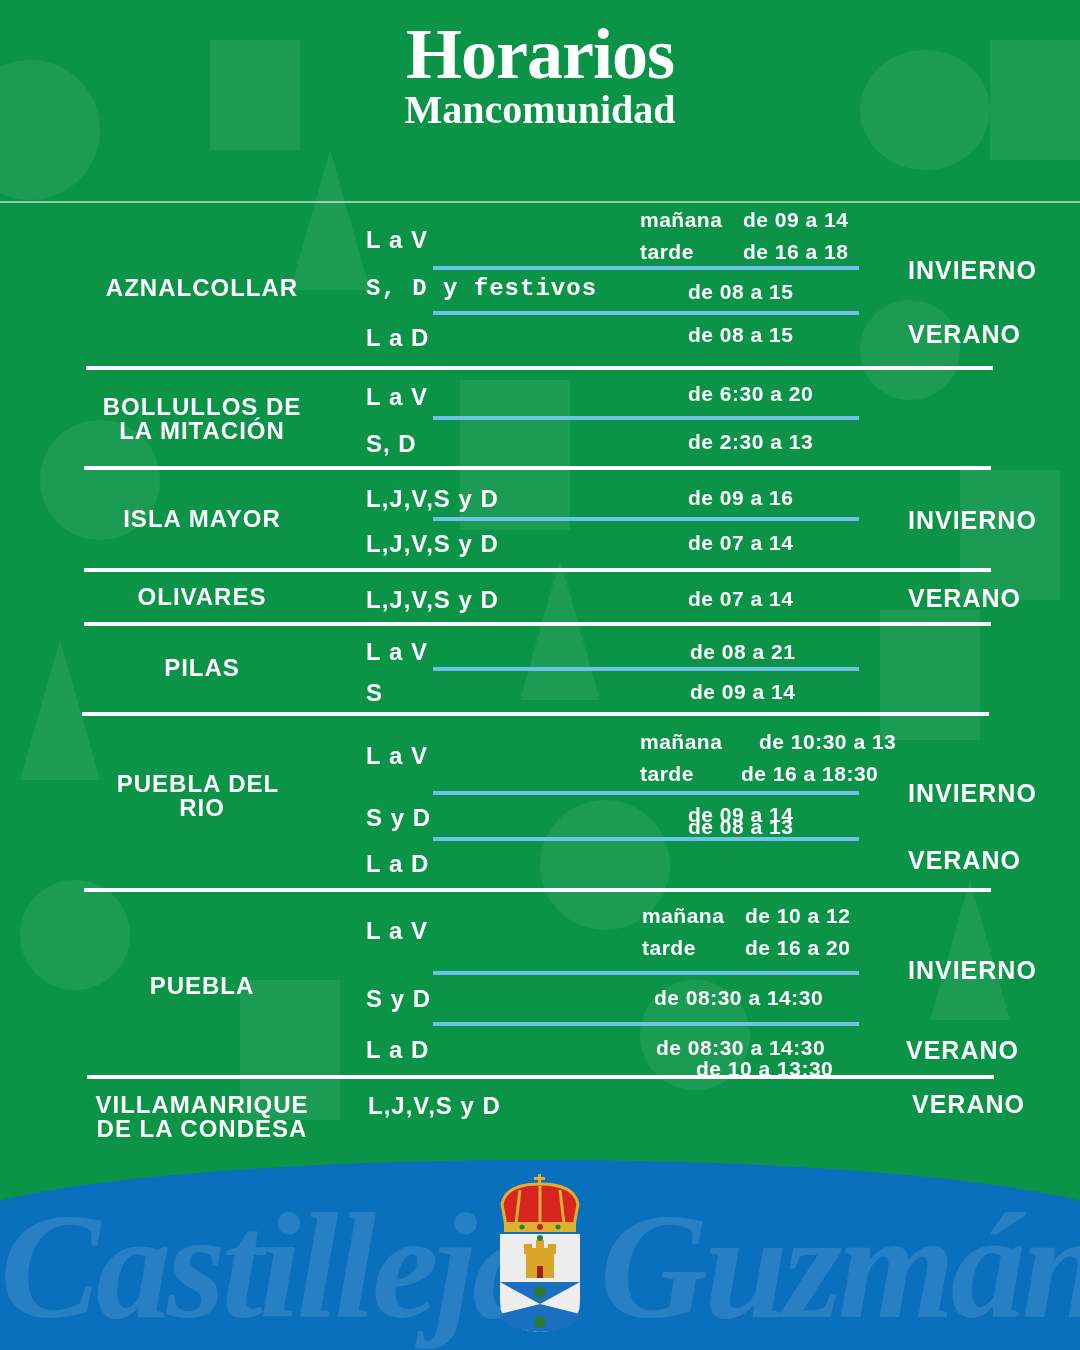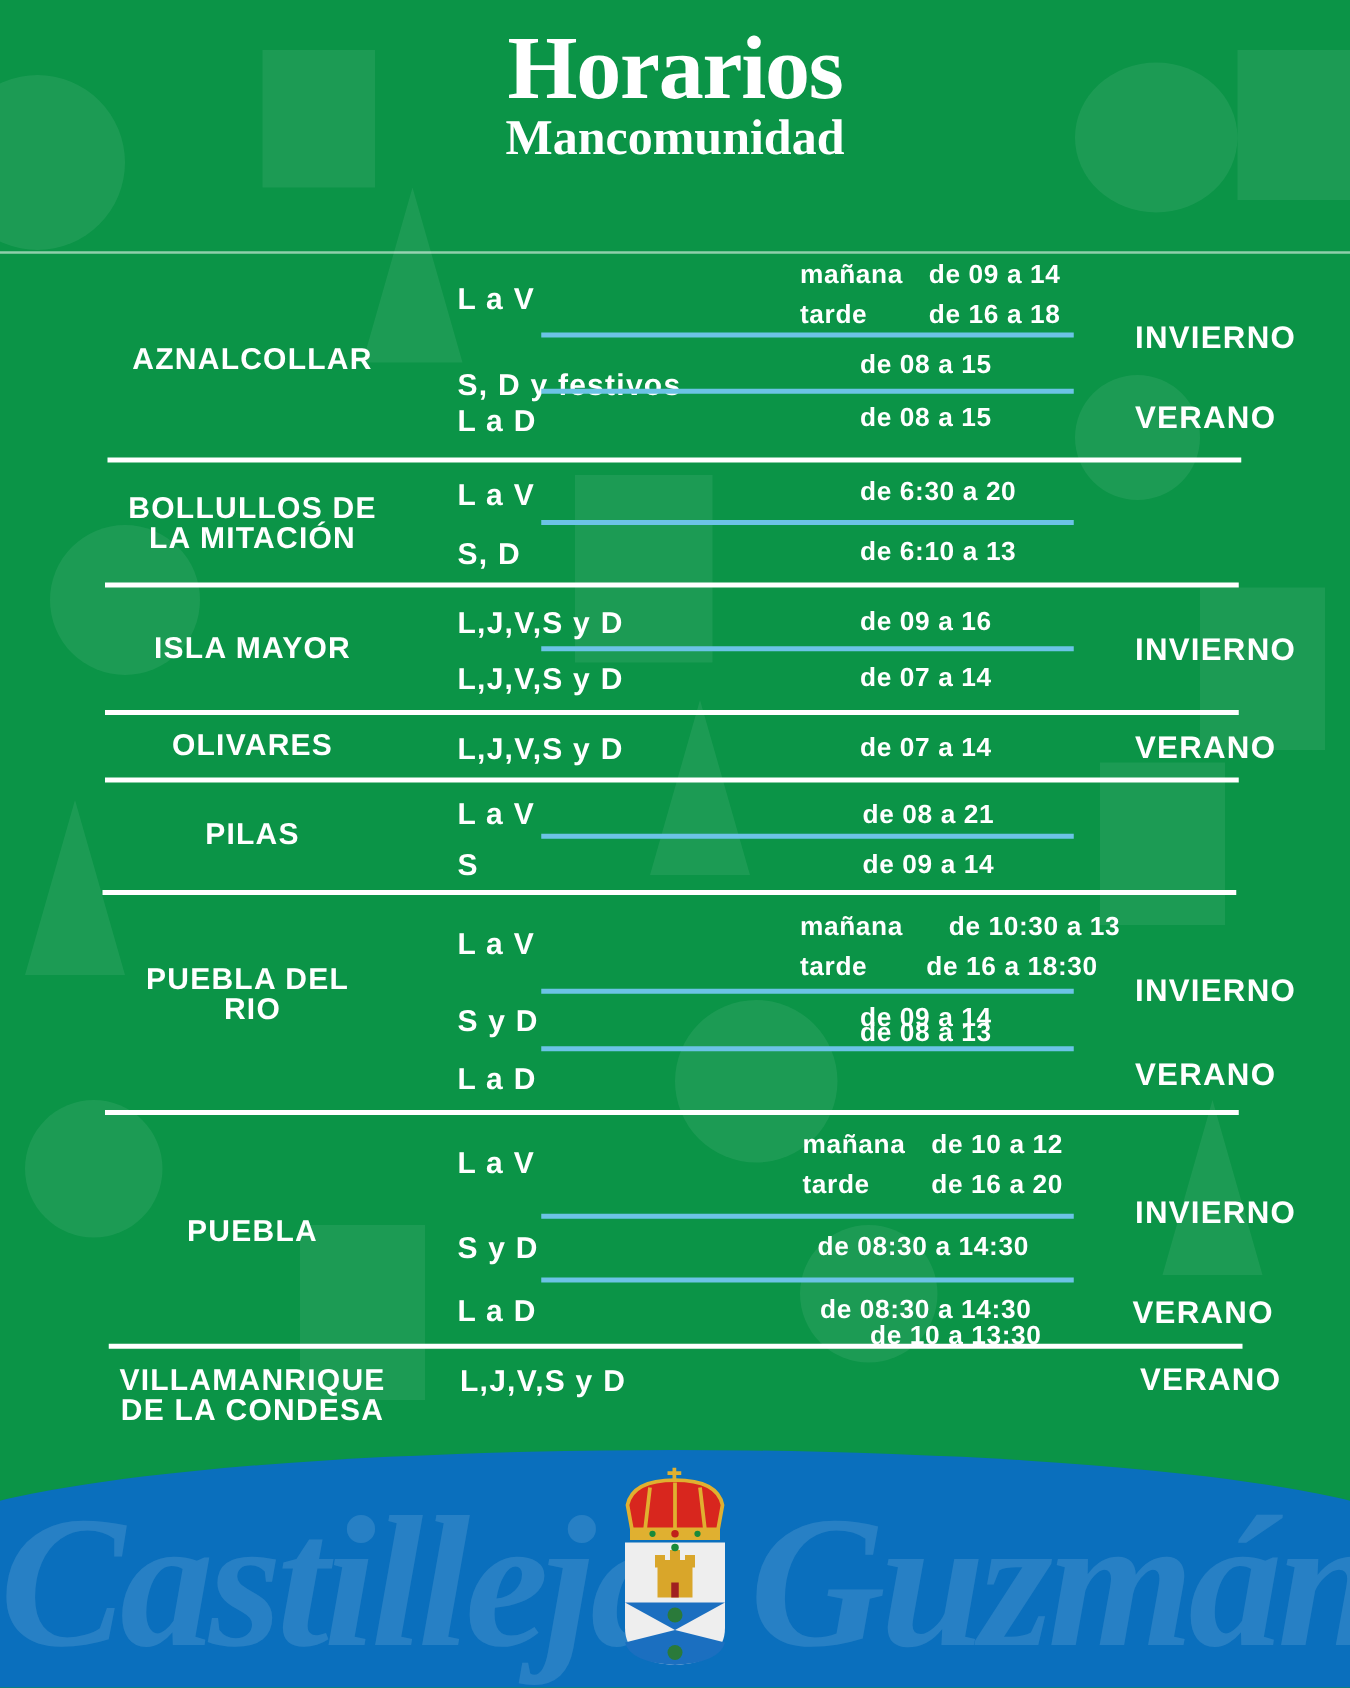--- a/index.html
+++ b/index.html
@@ -56,38 +56,38 @@
 <div class="top-rule"></div>
 
 <div>
   <div class="t town" style="left:82px;top:276px;">AZNALCOLLAR</div>
   <div class="t days" style="left:366px;top:226px;">L a V</div>
   <div class="t hours" style="left:640px;top:208px;">mañana</div>
   <div class="t hours" style="left:743px;top:208px;">de 09 a 14</div>
   <div class="t hours" style="left:640px;top:240px;">tarde</div>
   <div class="t hours" style="left:743px;top:240px;">de 16 a 18</div>
   <div class="rule-b" style="top:266px;"></div>
-  <div class="t days" style="left:366px;top:295px;">S, D y festivos</div>
+  <div class="t days" style="left:366px;top:275px;font-family:Liberation Mono, monospace;">S, D y festivos</div>
   <div class="t hours" style="left:688px;top:280px;">de 08 a 15</div>
   <div class="rule-b" style="top:311px;"></div>
   <div class="t days" style="left:366px;top:324px;">L a D</div>
   <div class="t hours" style="left:688px;top:323px;">de 08 a 15</div>
   <div class="t season" style="left:908px;top:256px;">INVIERNO</div>
   <div class="t season" style="left:908px;top:320px;">VERANO</div>
 </div>
 <div class="rule-w" style="left:86px;top:366px;width:907px;"></div>
 
 <div>
   <div class="t town" style="left:82px;top:395px;">BOLLULLOS DE</div>
   <div class="t town" style="left:82px;top:419px;">LA MITACIÓN</div>
   <div class="t days" style="left:366px;top:383px;">L a V</div>
   <div class="t hours" style="left:688px;top:382px;">de 6:30 a 20</div>
   <div class="rule-b" style="top:416px;"></div>
   <div class="t days" style="left:366px;top:430px;">S, D</div>
-  <div class="t hours" style="left:688px;top:430px;">de 6:10 a 13</div>
+  <div class="t hours" style="left:688px;top:430px;">de 2:30 a 13</div>
 </div>
 <div class="rule-w" style="left:84px;top:466px;width:907px;"></div>
 
 <div>
   <div class="t town" style="left:82px;top:507px;">ISLA MAYOR</div>
   <div class="t days" style="left:366px;top:485px;">L,J,V,S y D</div>
   <div class="t hours" style="left:688px;top:486px;">de 09 a 16</div>
   <div class="rule-b" style="top:517px;"></div>
   <div class="t days" style="left:366px;top:530px;">L,J,V,S y D</div>
   <div class="t hours" style="left:688px;top:531px;">de 07 a 14</div>

